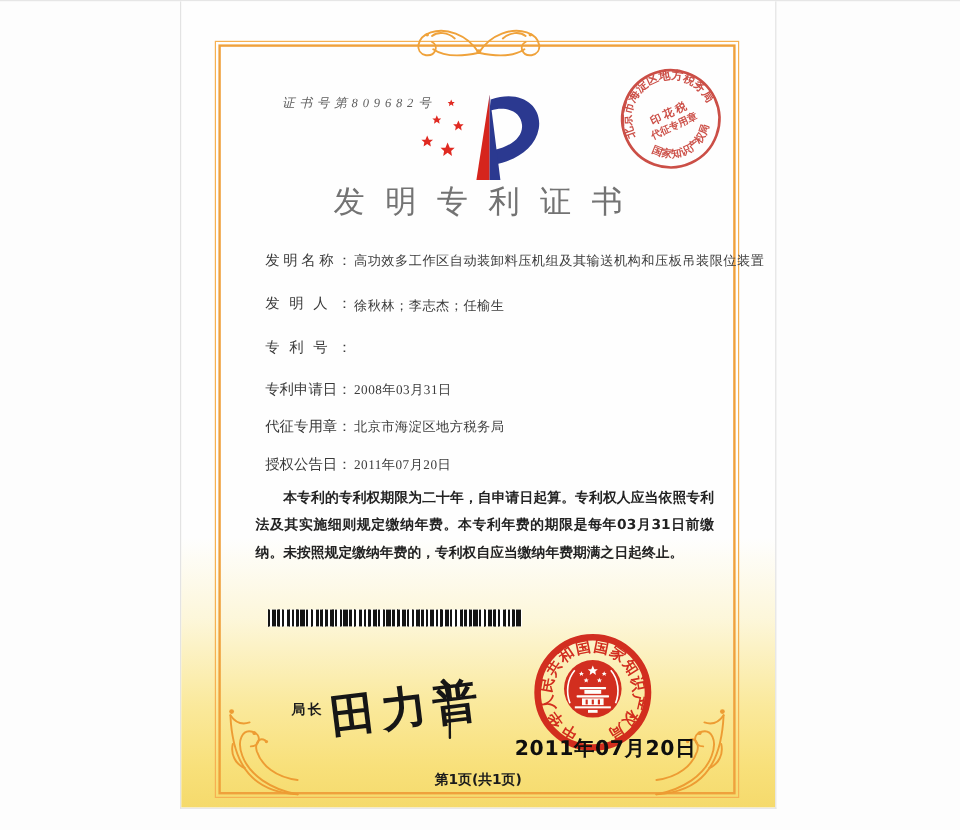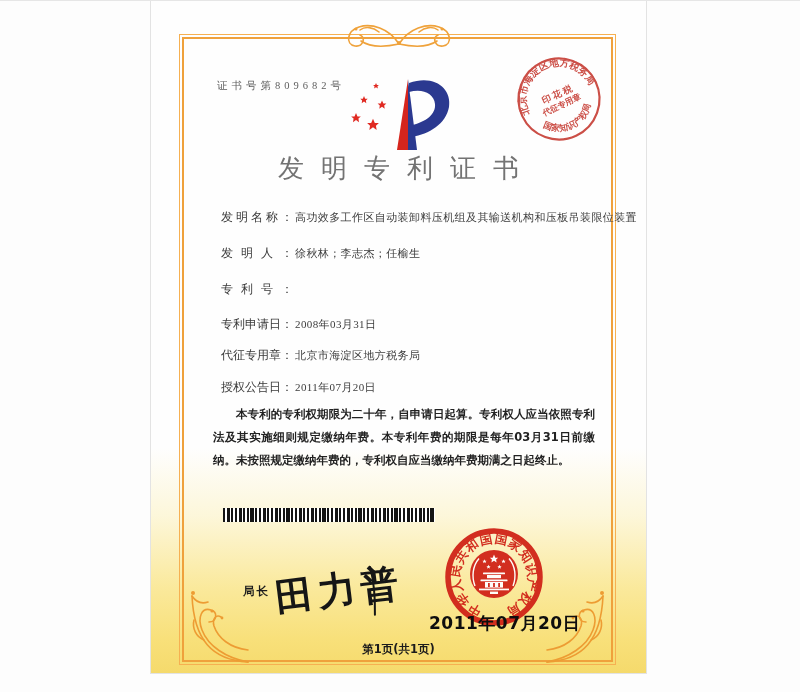--- a/index.html
+++ b/index.html
@@ -22,41 +22,41 @@
       #F8E07A 85%, #F5DA6C 100%);
   }
   .frame{position:absolute;left:28px;right:30px;top:33px;bottom:8px;z-index:1;
     border:1px solid #F6B051;}
   .frame-inner{position:absolute;left:2px;right:2px;top:2px;bottom:2px;border:2px solid #EFA13C;}
   .ornament{position:absolute;z-index:1;}
   .orn-top{left:50%;top:18px;transform:translateX(-50%);}
   .orn-bl{left:31px;bottom:9px;}
   .orn-br{right:33px;bottom:9px;transform:scaleX(-1);}
   .cert-no{
-    position:absolute;left:66px;top:78px;z-index:2;
-    font-size:10.5px;color:#5d5d5d;letter-spacing:4px;
+    position:absolute;left:84px;top:78px;z-index:2;
+    font-size:10.5px;color:#5d5d5d;letter-spacing:4px;font-style:italic;
   }
   .logo{position:absolute;left:194px;top:72px;width:112px;height:80px;z-index:2;}
   .stamp-tax{
     position:absolute;left:362px;top:52px;width:92px;height:92px;z-index:3;
     transform:rotate(-25deg);opacity:.88;
   }
   .title{
     position:absolute;left:0;right:0;top:150px;z-index:2;text-align:center;
     font-size:26px;color:#737373;letter-spacing:17px;padding-left:17px;
     font-weight:500;
   }
   .rows{position:absolute;left:70px;right:48px;top:0;z-index:2;}
   .row{position:absolute;left:0;right:0;display:flex;align-items:baseline;color:#3a3a3a;}
   .row-label{
     flex:0 0 72px;font-size:12px;color:#3a3a3a;
     text-align:justify;text-align-last:justify;letter-spacing:0;
   }
   .row-value{flex:1;font-size:11px;color:#3c3c3c;letter-spacing:.4px;padding-left:2px;white-space:nowrap;}
-  .row1{top:208px;}.row2{top:244px;}.row3{top:280px;align-items:center;}
+  .row1{top:208px;}.row2{top:244px;align-items:flex-end;}.row3{top:280px;align-items:center;}
   .row4{top:315px;}.row5{top:346px;}.row6{top:378px;}
   .paragraphs{
     position:absolute;left:62px;top:402px;width:382px;z-index:2;
     font-family:"DejaVu Sans","Liberation Sans",sans-serif;
     font-size:11.5px;font-weight:bold;color:#222;line-height:23px;
     text-align:justify;
   }
   .paragraphs p{margin:0;text-indent:2em;}
   .barcode{
     position:absolute;left:72px;top:507px;width:212px;height:14px;z-index:2;

